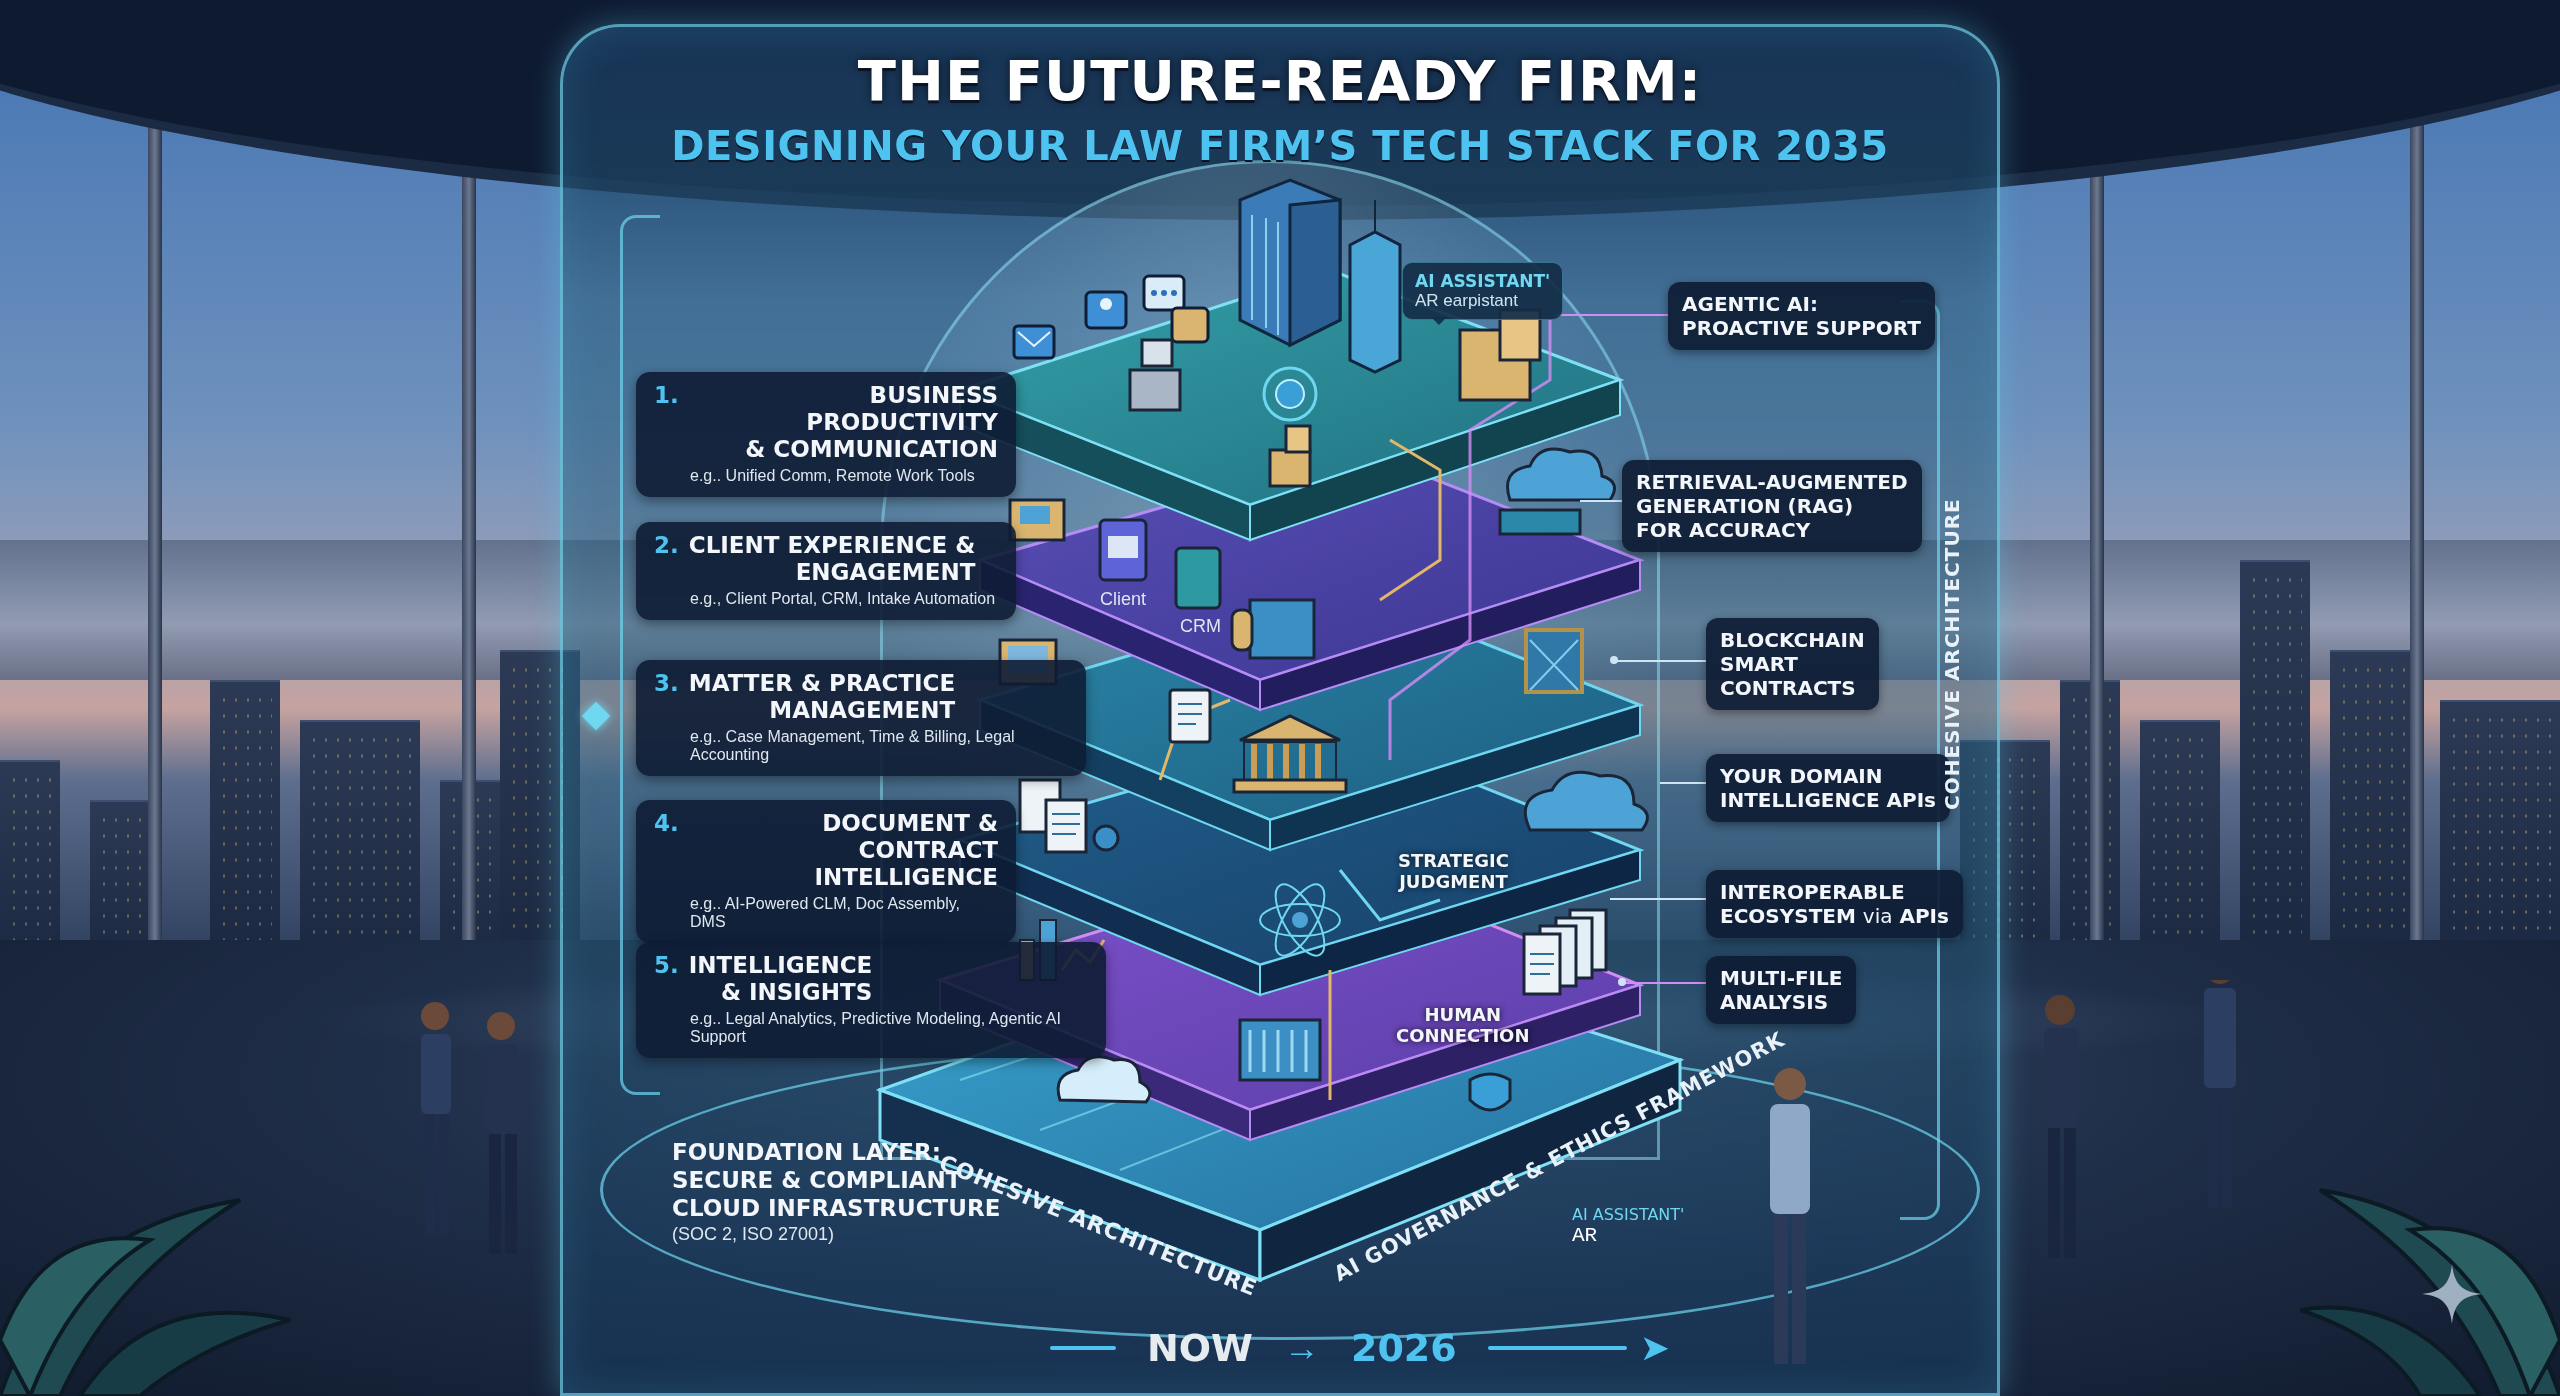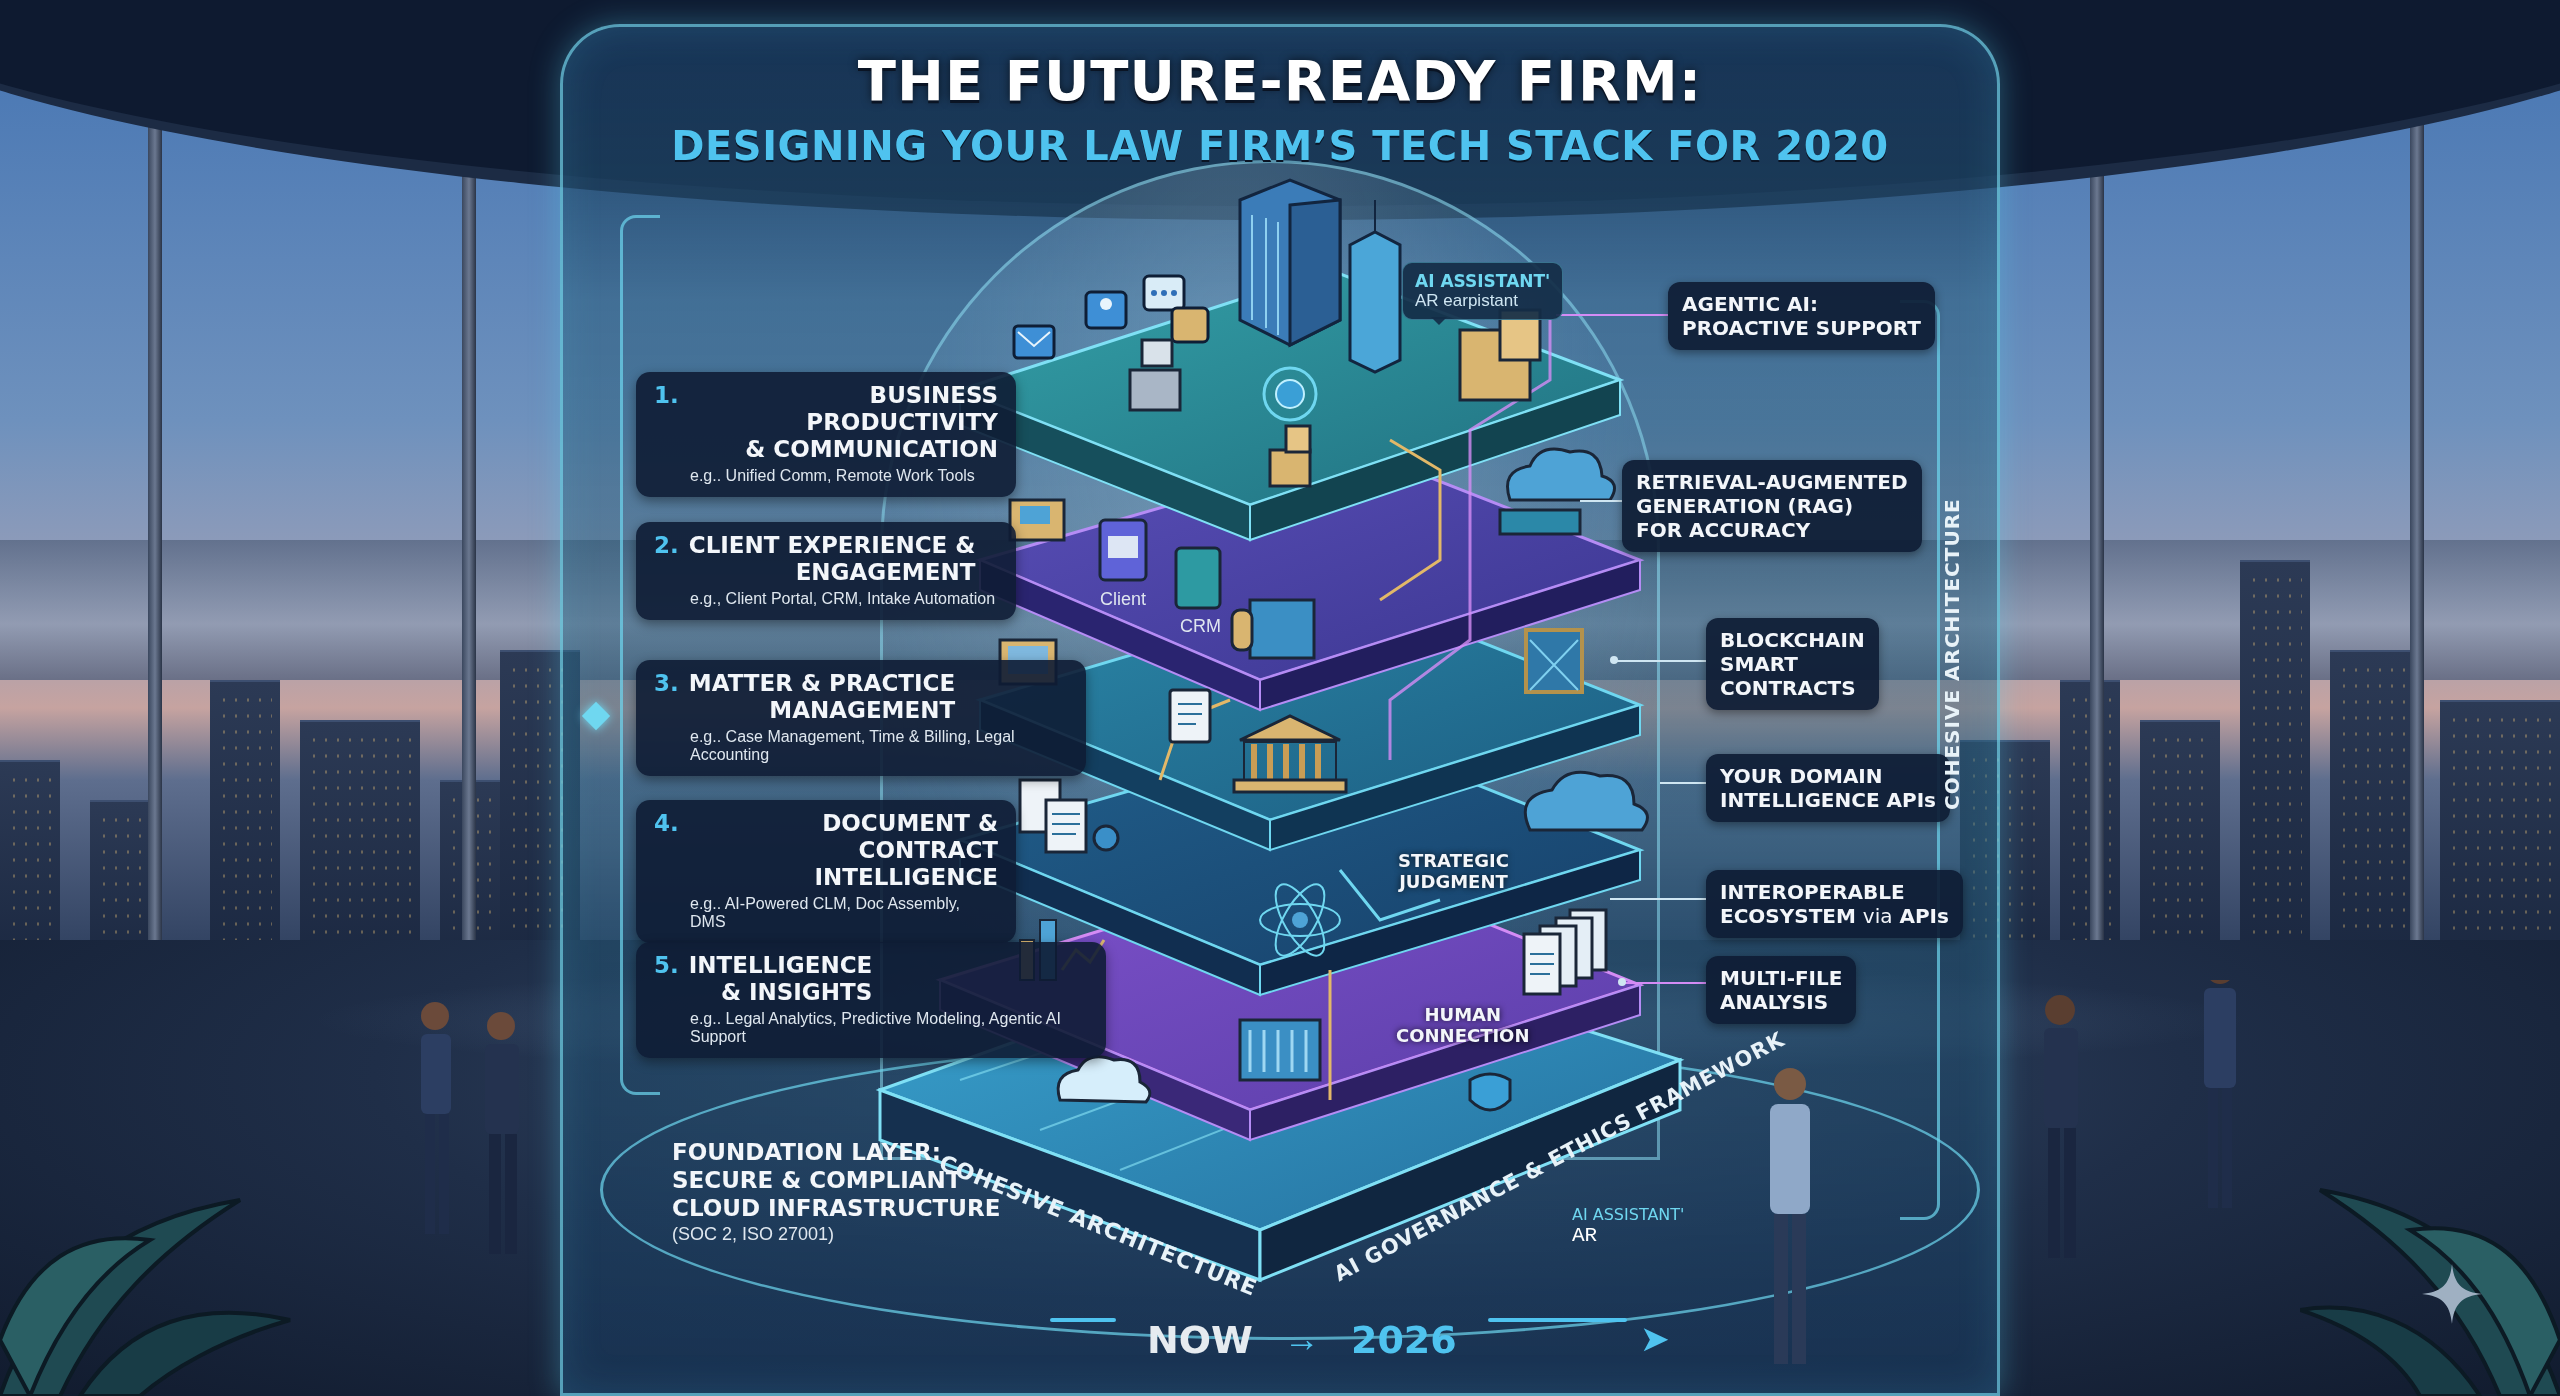--- a/index.html
+++ b/index.html
@@ -90,21 +90,21 @@
                 color: #e8f2f8; font-weight: 700; font-size: 20px; letter-spacing: 1px; white-space: nowrap; font-family: "DejaVu Sans", sans-serif; }
 
   .edge-text { position: absolute; z-index: 13; color: #e8f2f8; font-weight: 700; font-size: 22px; white-space: nowrap;
                font-family: "DejaVu Sans", sans-serif; letter-spacing: 1px; }
 
   .ar-note { position: absolute; left: 1572px; top: 1205px; z-index: 13; }
   .ar-note .l1 { color: #6fd7f0; font-size: 16px; font-family: "DejaVu Sans", sans-serif; }
   .ar-note .l2 { color: #ffffff; font-size: 21px; font-family: Liberation Mono, monospace; }
 
   
-  .timeline { position: absolute; left: 1050px; top: 1318px; width: 620px; height: 60px; z-index: 14; display: flex; gap: 31px; }
+  .timeline { position: absolute; left: 1050px; top: 1318px; width: 620px; height: 60px; z-index: 14; display: flex; align-items: center; gap: 31px; }
   .tl-line { height: 4px; background: #4fc3ef; border-radius: 2px; }
   .tl-now { color: #e6ebf0; font-weight: 700; font-size: 38px; font-family: "DejaVu Sans", sans-serif; }
   .tl-year { color: #4fc3ef; font-weight: 700; font-size: 38px; font-family: "DejaVu Sans", sans-serif; }
   .tl-arrow { color: #4fc3ef; font-size: 36px; font-weight: 700; }
 
   .sparkle { position: absolute; left: 2420px; top: 1262px; z-index: 20; }
 
   .person { position: absolute; z-index: 10; }
 </style>
 </head>
@@ -149,21 +149,21 @@
 
 <div class="panel"></div>
 <div class="dome"></div>
 <div class="base-ellipse"></div>
 <div class="inner-frame-l"></div>
 <div class="inner-frame-r"></div>
 <div class="diamond-l"></div>
 
 <div class="title-block">
   <div class="title-main">THE FUTURE-READY FIRM:</div>
-  <div class="title-sub">DESIGNING YOUR LAW FIRM’S TECH STACK FOR 2020</div>
+  <div class="title-sub">DESIGNING YOUR LAW FIRM’S TECH STACK FOR 2035</div>
 </div>
 
 <svg class="stack" viewBox="0 0 2560 1396">
   <defs>
     <linearGradient id="gTeal" x1="0" y1="0" x2="1" y2="1">
         <stop offset="0" stop-color="#34a1a8"></stop>
         <stop offset="1" stop-color="#206f80"></stop>
       </linearGradient>
     <linearGradient id="gPurple" x1="0" y1="0" x2="1" y2="1">
         <stop offset="0" stop-color="#5a4fb8"></stop>

